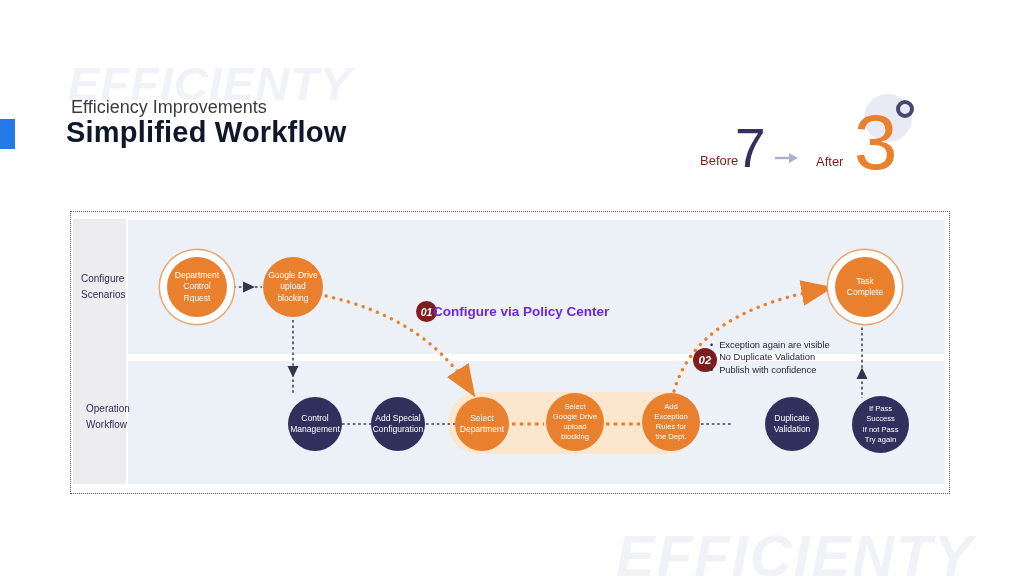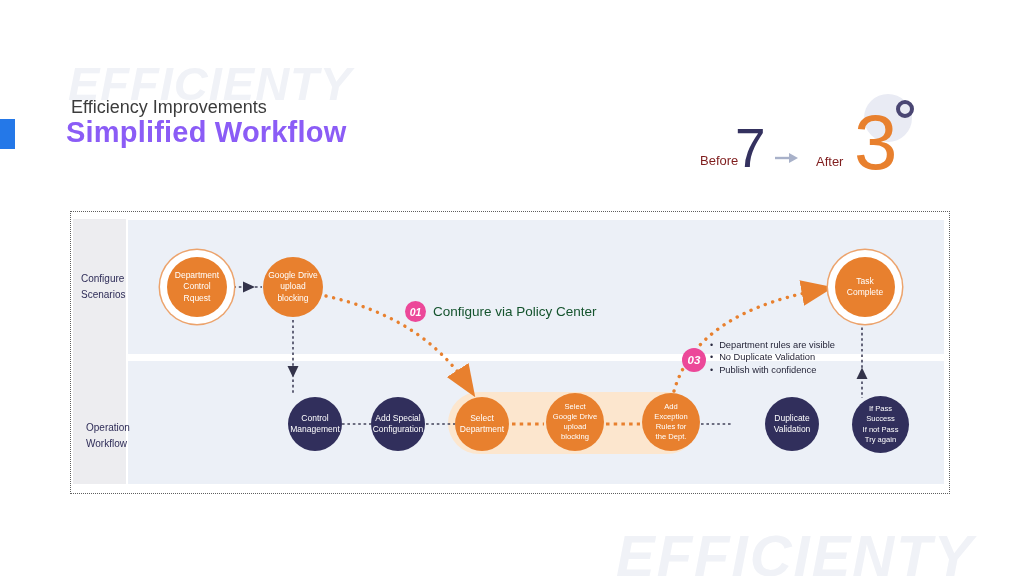--- a/index.html
+++ b/index.html
@@ -12,21 +12,21 @@
   .abs{position:absolute;}
 
   
   .watermark{
     position:absolute;font-style:italic;font-weight:800;color:#F0F2F7;
     letter-spacing:1px;line-height:1;white-space:nowrap;
   }
   .wm-top{left:68px;top:60px;font-size:47px;}
   .wm-bottom{left:616px;top:527px;font-size:58px;letter-spacing:2px;}
   .eyebrow{left:71px;top:97px;font-size:18px;color:#3c3c3c;}
-  .page-title{left:66px;top:116px;font-size:29px;font-weight:700;color:#8b5cf6;letter-spacing:.2px;}
+  .page-title{left:66px;top:116px;font-size:29px;font-weight:700;color:#0f172a;letter-spacing:.2px;}
   .accent-rect{left:0;top:119px;width:15px;height:30px;background:#2478E8;}
 
   
   .cmp-label{font-size:13px;color:#7f1d1d;}
   .before-label{left:700px;top:153px;}
   .after-label{left:816px;top:154px;}
   .before-value{left:735px;top:121px;font-size:55px;font-weight:300;color:#34315F;line-height:1;}
   .after-value{left:854px;top:103px;font-size:78px;font-weight:300;color:#E8802E;line-height:1;z-index:3;}
   .deco-circle{left:864px;top:94px;width:48px;height:48px;border-radius:50%;background:#E9EBF4;z-index:1;}
   .degree-ring{left:896px;top:100px;width:10px;height:10px;border:4px solid #4A4673;border-radius:50%;z-index:4;background:transparent;}
@@ -37,44 +37,44 @@
   .rail{left:73px;top:219px;width:53px;height:265px;background:#EDEDF0;z-index:1;}
   .band{background:#ECF0F7;z-index:1;}
   .band-top{left:128px;top:220px;width:816px;height:134px;}
   .band-bottom{left:128px;top:361px;width:816px;height:123px;}
   .pill{left:448px;top:392px;width:250px;height:62px;border-radius:31px;background:#FCE6CE;z-index:2;}
   .lane-label{
     left:73px;width:53px;font-size:10px;color:#2F2D58;line-height:1.55;
     white-space:pre-line;z-index:2;padding-left:8px;box-sizing:border-box;font-weight:500;
   }
   .lane-top{top:271px;}
-  .lane-bottom{top:420px;padding-left:13px;}
+  .lane-bottom{top:401px;padding-left:13px;}
 
   .connectors{left:0;top:0;width:1024px;height:576px;z-index:3;pointer-events:none;}
 
   
   .node{
     position:absolute;border-radius:50%;color:#fff;z-index:4;
     display:flex;align-items:center;justify-content:center;text-align:center;
     white-space:pre-line;font-size:8.5px;line-height:1.32;font-weight:400;
   }
   .node.orange{background:#E8802E;}
   .node.navy{background:#312F5C;}
   .node.ringed{box-shadow:0 0 0 7px #ffffff,0 0 0 8.5px #ECA36C;}
   .node.small-text{font-size:7.6px;}
 
   
   .stepnum{
-    position:absolute;background:#ec4899;color:#fff;border-radius:50%;z-index:5;
+    position:absolute;background:#7f1d1d;color:#fff;border-radius:50%;z-index:5;
     display:flex;align-items:center;justify-content:center;
-    font-style:italic;font-weight:700;
+    font-style:italic;font-weight:700;margin-left:11px;
   }
   .step1-num{left:405px;top:301px;width:21px;height:21px;font-size:10.5px;}
   .step2-num{left:682px;top:348px;width:24px;height:24px;font-size:11.5px;}
-  .step1-label{left:433px;top:304px;font-size:13.5px;font-weight:400;color:#14532d;z-index:5;}
+  .step1-label{left:433px;top:304px;font-size:13.5px;font-weight:700;color:#6d28d9;z-index:5;}
   .bullets{left:710px;top:340px;z-index:5;}
   .bullet-row{display:flex;align-items:baseline;height:12.4px;}
   .bullet-dot{color:#2a2a40;font-size:9px;margin-right:6px;}
   .bullet-text{font-size:9.3px;color:#1f1f33;}
 </style>
 </head>
 <body>
 
 <div class="abs watermark wm-top">EFFICIENTY</div>
 <div class="abs accent-rect"></div>
@@ -154,25 +154,25 @@
 the Dept.</div>
 <div class="node navy" style="left:765px;top:397px;width:54px;height:54px;">Duplicate
 Validation</div>
 <div class="node navy small-text" style="left:852px;top:396px;width:57px;height:57px;">If Pass
 Success
 If not Pass
 Try again</div>
 
 <div class="stepnum step1-num">01</div>
 <div class="abs step1-label">Configure via Policy Center</div>
-<div class="stepnum step2-num">03</div>
+<div class="stepnum step2-num">02</div>
 <div class="abs bullets">
   <div class="bullet-row">
     <span class="bullet-dot">•</span>
-    <span class="bullet-text">Department rules are visible</span>
+    <span class="bullet-text">Exception again are visible</span>
   </div>
   <div class="bullet-row">
     <span class="bullet-dot">•</span>
     <span class="bullet-text">No Duplicate Validation</span>
   </div>
   <div class="bullet-row">
     <span class="bullet-dot">•</span>
     <span class="bullet-text">Publish with confidence</span>
   </div>
 </div>

